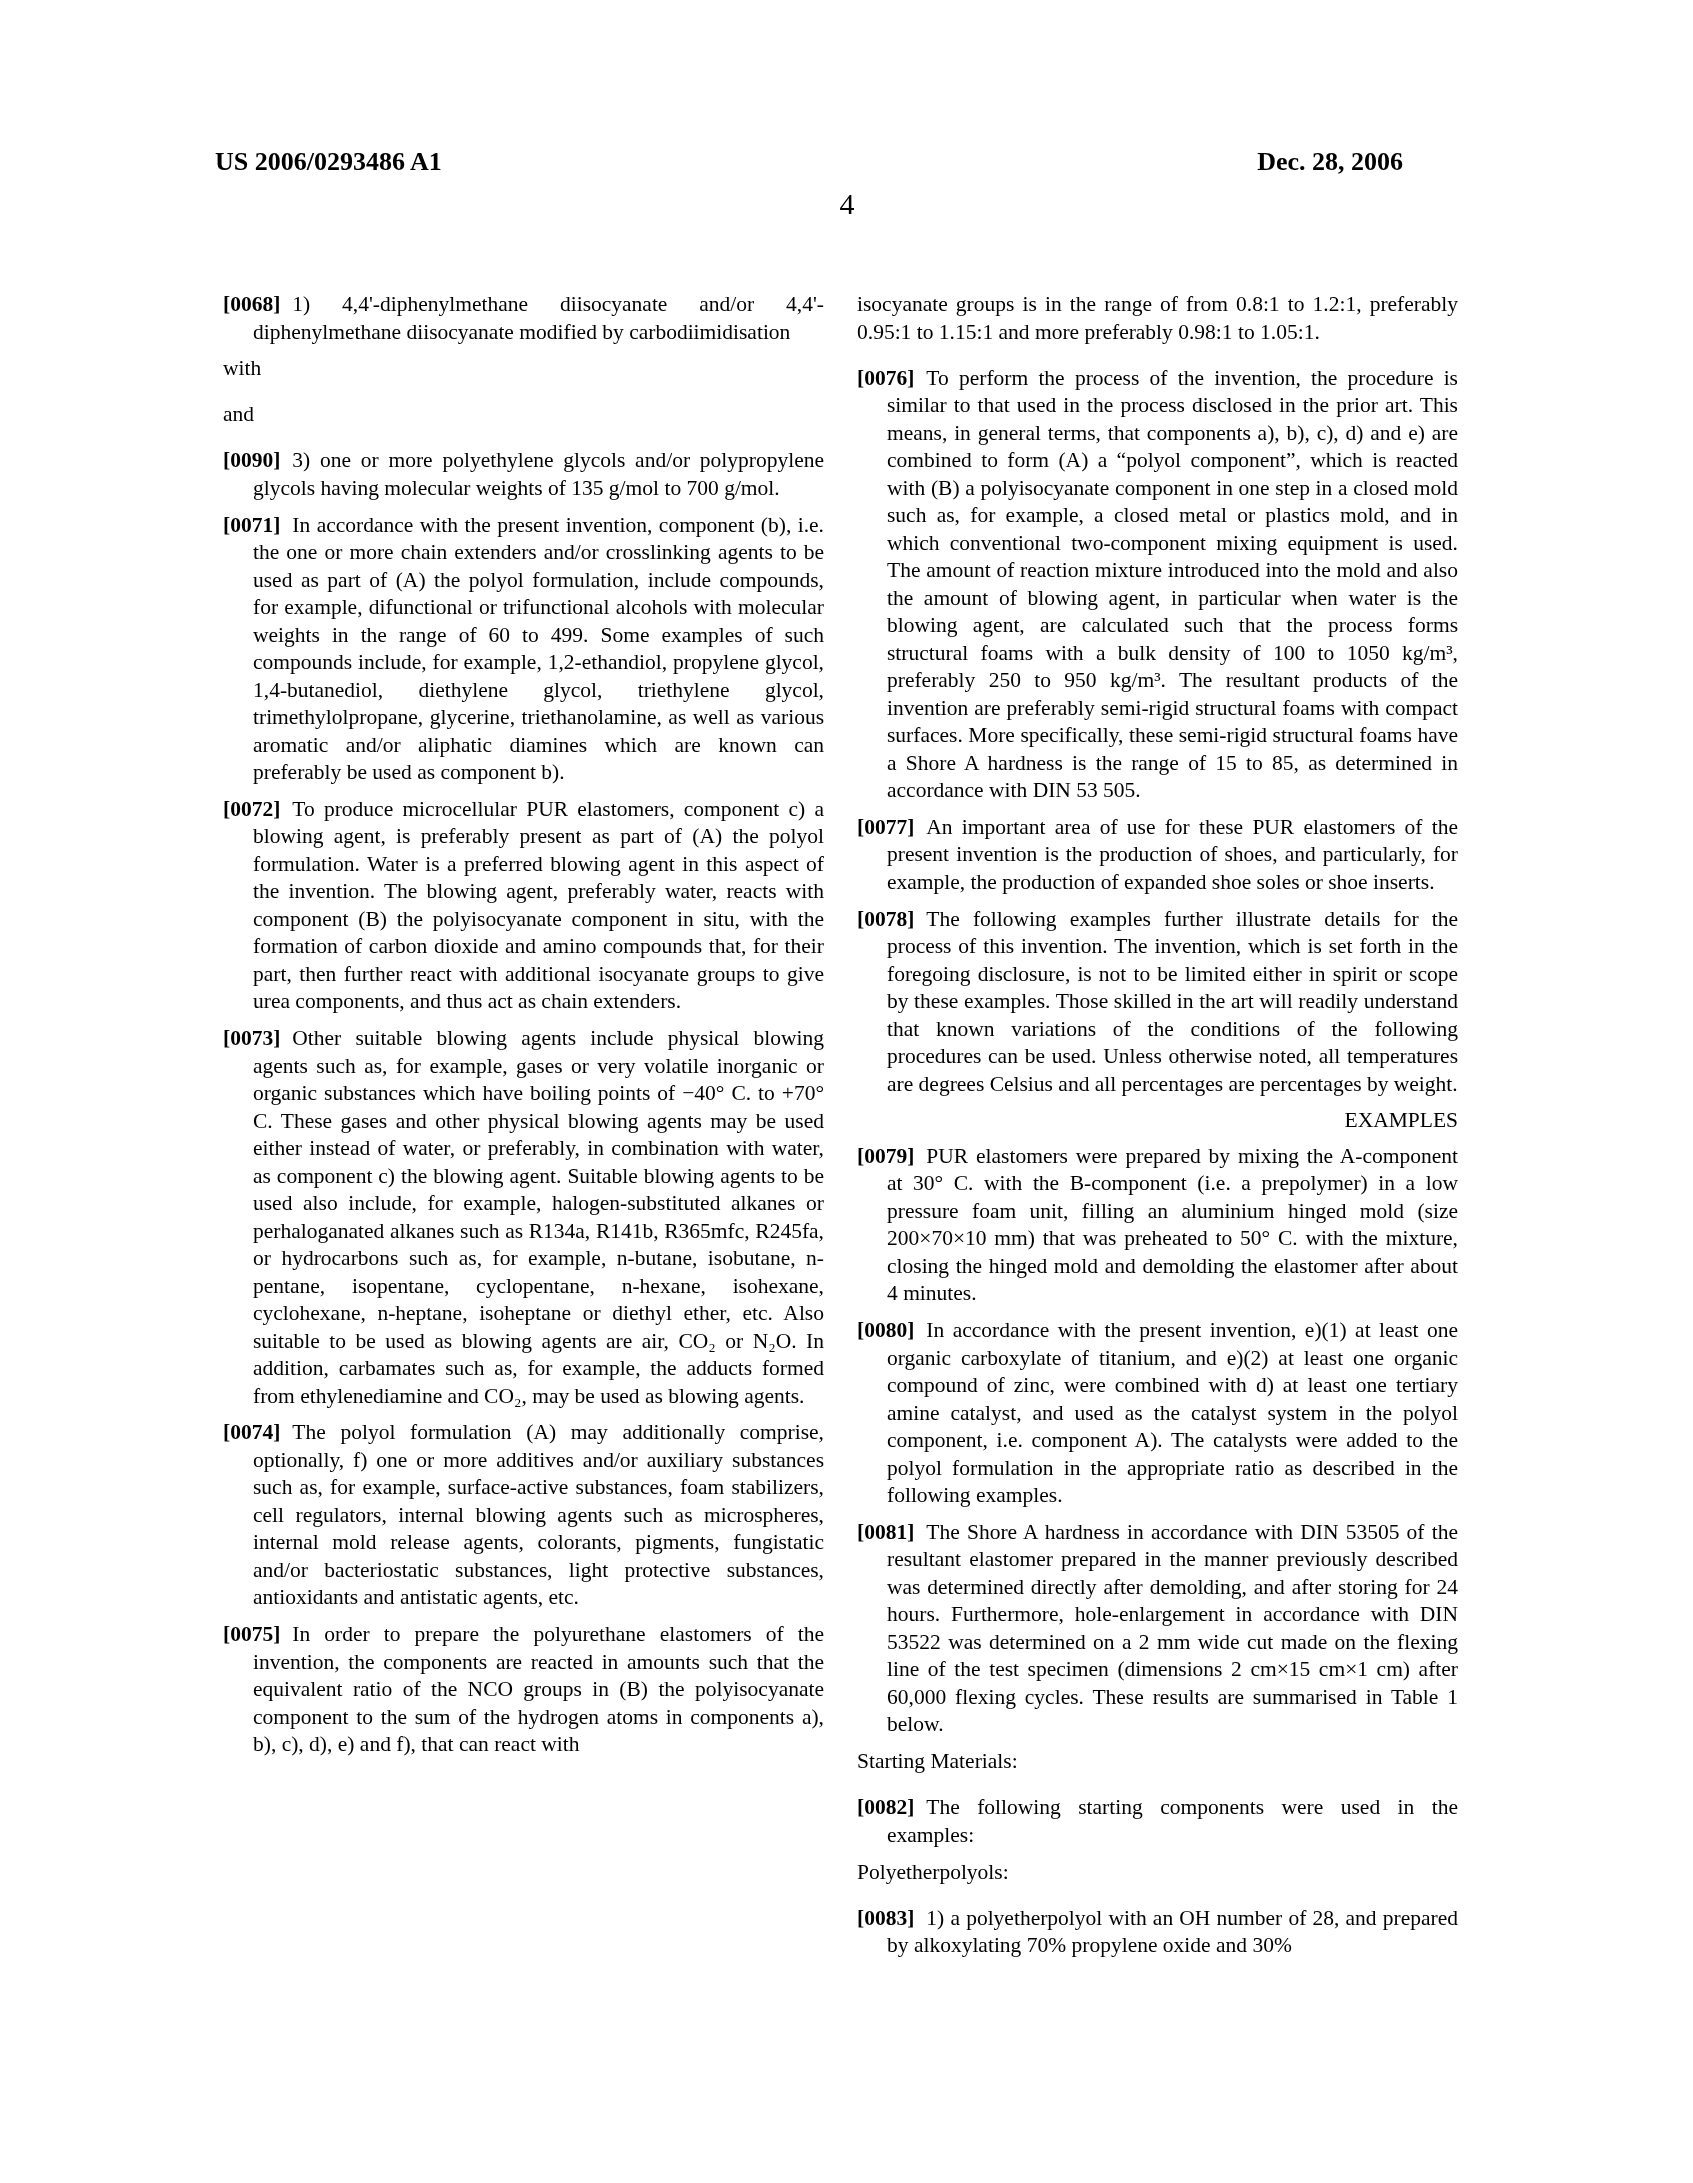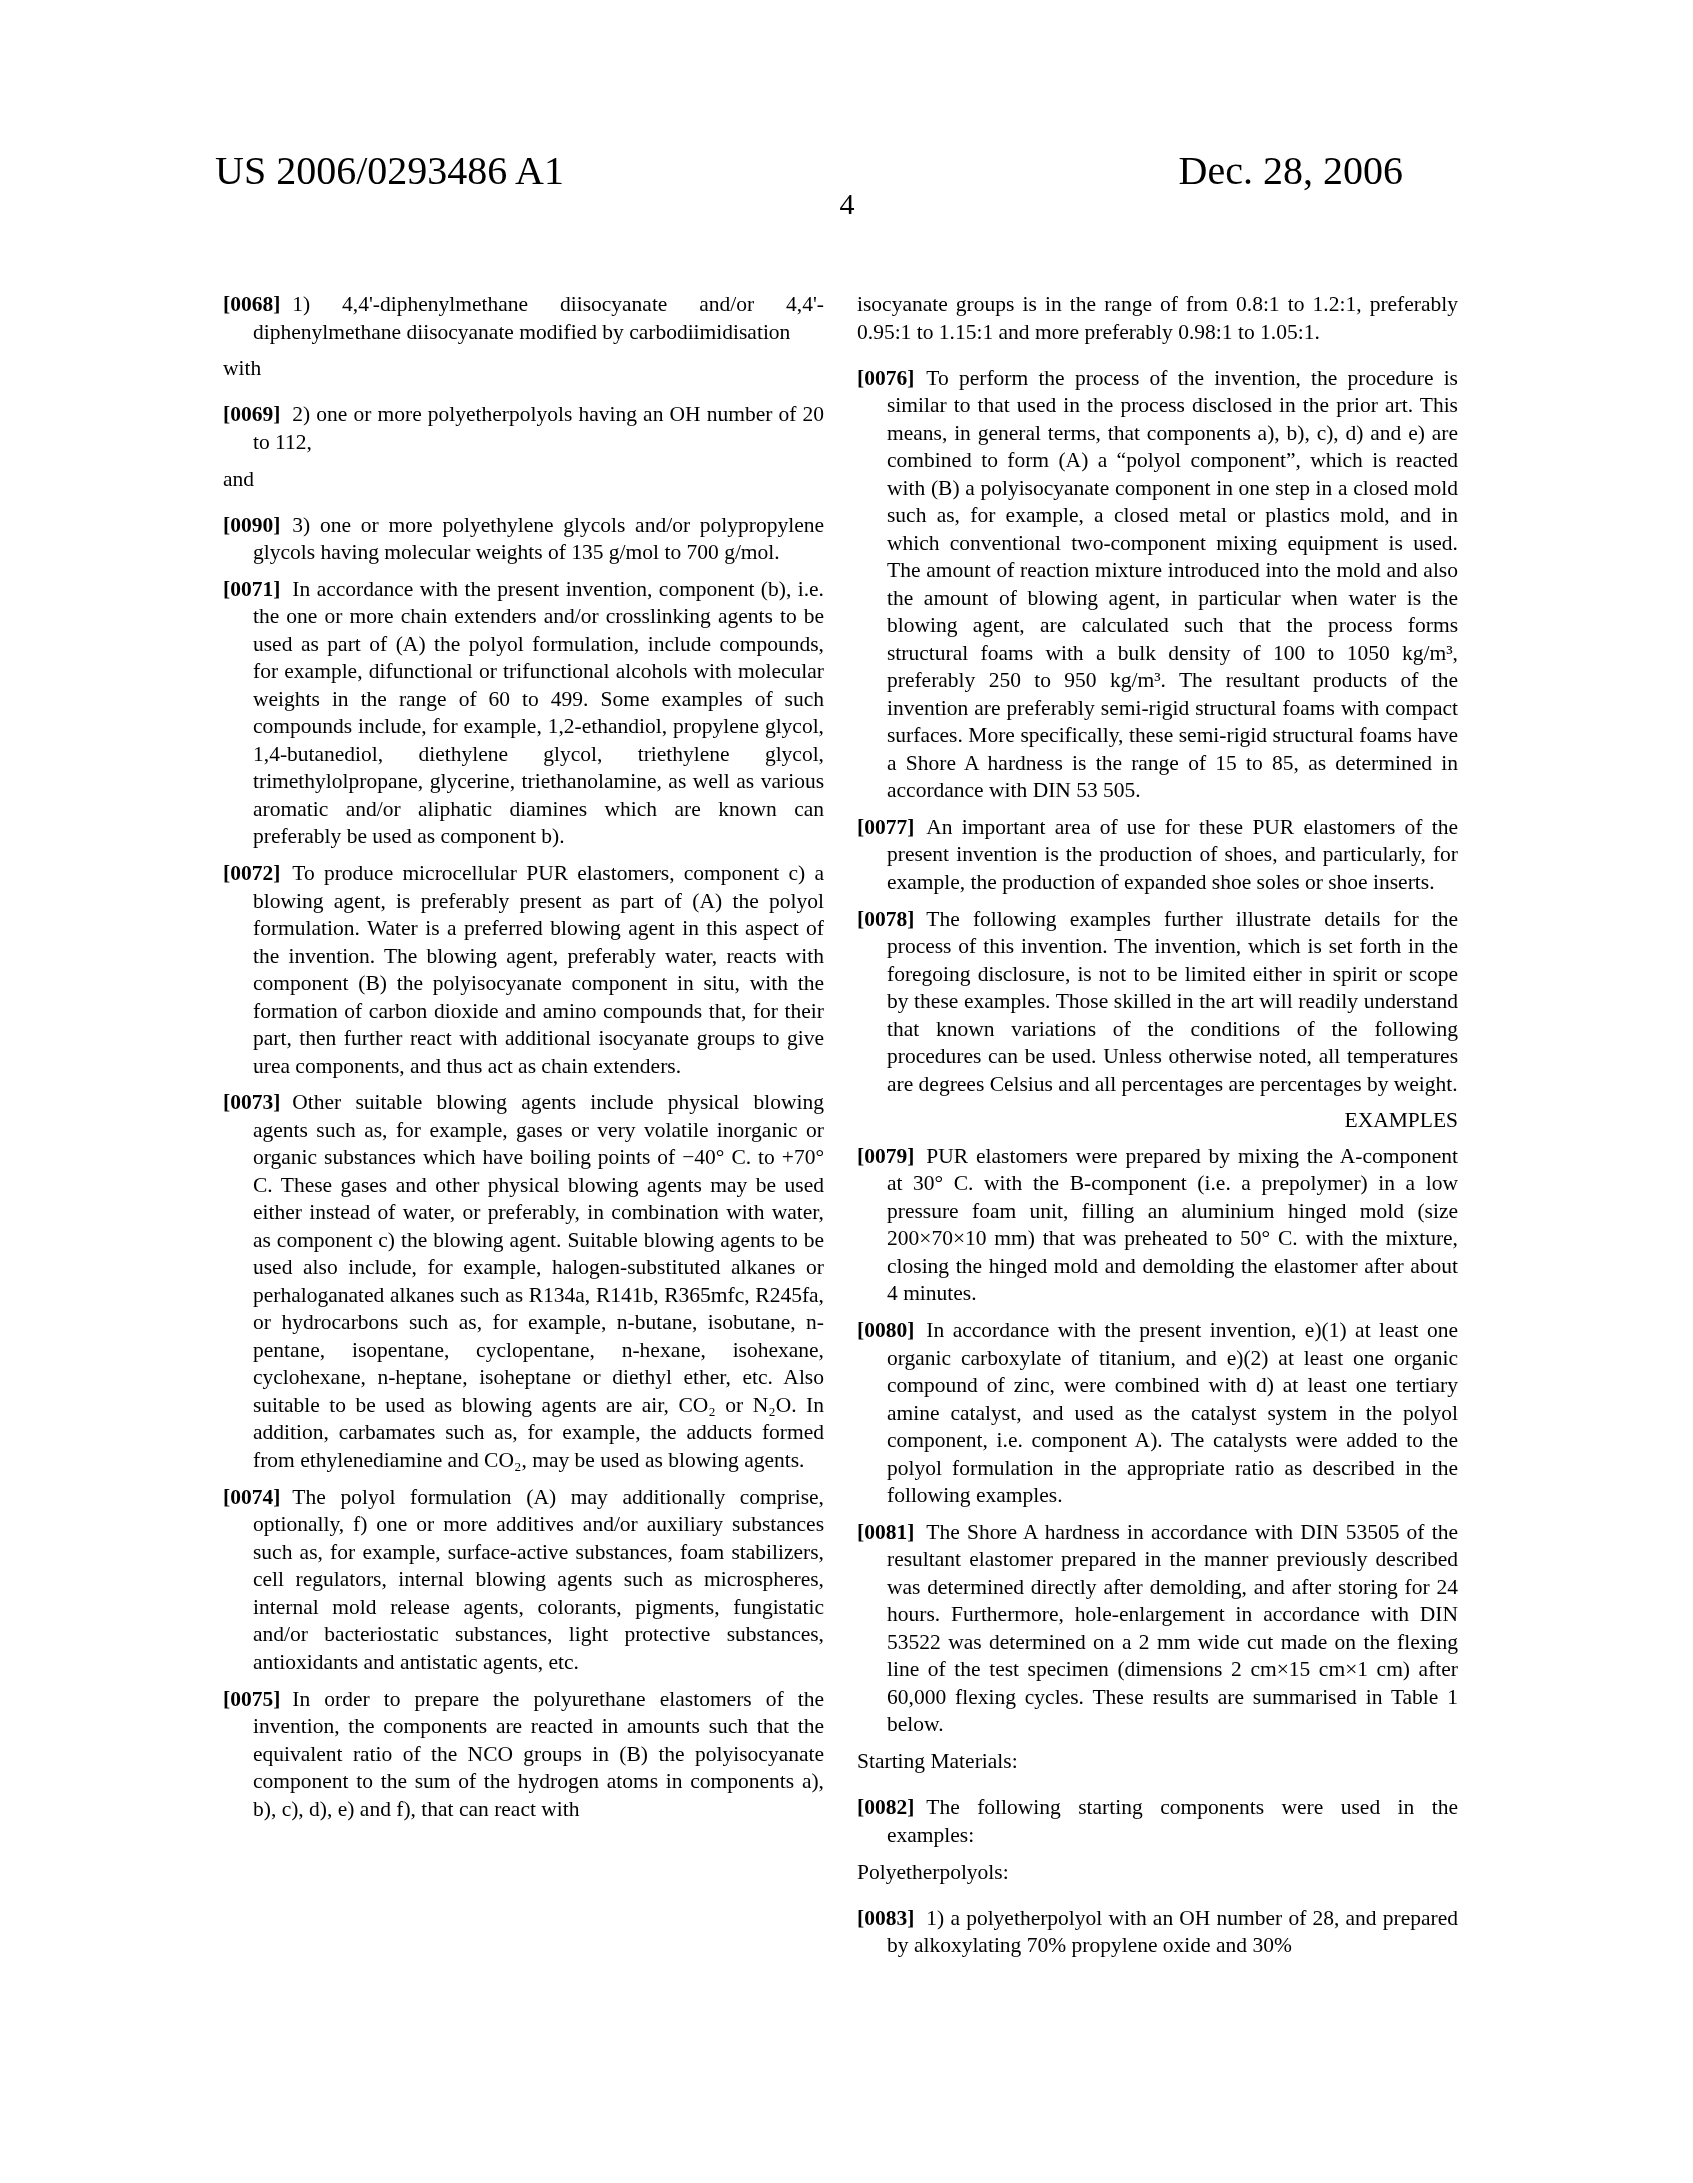--- a/index.html
+++ b/index.html
@@ -1,18 +1,18 @@
 <!DOCTYPE html>
 <html style="font-size:10.6px"><head>
 <meta charset="utf-8">
 <style>
   html, body { margin:0; padding:0; background:#fff; }
   body { width:1694px; height:2183px; position:relative; overflow:hidden;
          font-family:"Liberation Serif", "DejaVu Serif", serif; color:#000; }
-  .hdr { position:absolute; top:147px; font-size:40px; }
+  .hdr { position:absolute; top:147px; font-size:26px;font-weight:bold; }
   .hdr-left { left:215px; }
   .hdr-right { right:291px;text-align:center; }
   .pageno { position:absolute; top:187px; left:0; width:1694px; text-align:center; font-size:30px; }
   .col { position:absolute; top:291px; width:601px; font-size:21.5px; line-height:27.5px; }
   .col-left { left:223px; }
   .col-right { left:857px; }
   .para { text-align:justify; margin:0 0 9.3px 0; padding-left:30px; text-indent:-30px; hyphens:manual; }
   .para.plain { padding-left:0; text-indent:0; margin-bottom:18.5px; }
   .num { font-weight:bold; margin-right:12px; }
   .heading { text-align:right; margin:1.3px 0 8px 0; }
@@ -20,21 +20,20 @@
 </head>
 <body>
 
 <div class="hdr hdr-left">US 2006/0293486 A1</div>
 <div class="hdr hdr-right">Dec. 28, 2006</div>
 <div class="pageno">4</div>
 
 <div class="col col-left" id="colL">
     <p class="para"><span class="num">[0068]</span><span>1) 4,4'-diphenylmethane diisocyanate and/or 4,4'-diphenylmethane diisocyanate modified by carbodiimidisation</span></p>
     <p class="para plain"><span>with</span></p>
-    <p class="para"><span class="num">[0069]</span><span>2) one or more polyetherpolyols having an OH number of 20 to 112,</span></p>
     <p class="para plain"><span>and</span></p>
     <p class="para"><span class="num">[0090]</span><span>3) one or more polyethylene glycols and/or polypropylene glycols having molecular weights of 135 g/mol to 700 g/mol.</span></p>
     <p class="para"><span class="num">[0071]</span><span>In accordance with the present invention, component (b), i.e. the one or more chain extenders and/or crosslinking agents to be used as part of (A) the polyol formulation, include compounds, for example, difunctional or trifunctional alcohols with molecular weights in the range of 60 to 499. Some examples of such compounds include, for example, 1,2-ethandiol, propylene glycol, 1,4-butanediol, diethylene glycol, triethylene glycol, trimethylolpropane, glycerine, triethanolamine, as well as various aromatic and/or aliphatic diamines which are known can preferably be used as component b).</span></p>
     <p class="para"><span class="num">[0072]</span><span>To produce microcellular PUR elastomers, component c) a blowing agent, is preferably present as part of (A) the polyol formulation. Water is a preferred blowing agent in this aspect of the invention. The blowing agent, preferably water, reacts with component (B) the polyisocyanate component in situ, with the formation of carbon dioxide and amino compounds that, for their part, then further react with additional isocyanate groups to give urea components, and thus act as chain extenders.</span></p>
     <p class="para"><span class="num">[0073]</span><span>Other suitable blowing agents include physical blowing agents such as, for example, gases or very volatile inorganic or organic substances which have boiling points of −40° C. to +70° C. These gases and other physical blowing agents may be used either instead of water, or preferably, in combination with water, as component c) the blowing agent. Suitable blowing agents to be used also include, for example, halogen-substituted alkanes or perhaloganated alkanes such as R134a, R141b, R365mfc, R245fa, or hydrocarbons such as, for example, n-butane, isobutane, n-pentane, isopentane, cyclopentane, n-hexane, isohexane, cyclohexane, n-heptane, isoheptane or diethyl ether, etc. Also suitable to be used as blowing agents are air, CO₂ or N₂O. In addition, carbamates such as, for example, the adducts formed from ethylenediamine and CO₂, may be used as blowing agents.</span></p>
     <p class="para"><span class="num">[0074]</span><span>The polyol formulation (A) may additionally comprise, optionally, f) one or more additives and/or auxiliary substances such as, for example, surface-active substances, foam stabilizers, cell regulators, internal blowing agents such as microspheres, internal mold release agents, colorants, pigments, fungistatic and/or bacteriostatic substances, light protective substances, antioxidants and antistatic agents, etc.</span></p>
     <p class="para"><span class="num">[0075]</span><span>In order to prepare the polyurethane elastomers of the invention, the components are reacted in amounts such that the equivalent ratio of the NCO groups in (B) the polyisocyanate component to the sum of the hydrogen atoms in components a), b), c), d), e) and f), that can react with</span></p>
   </div>
 <div class="col col-right" id="colR">
     <p class="para plain"><span>isocyanate groups is in the range of from 0.8:1 to 1.2:1, preferably 0.95:1 to 1.15:1 and more preferably 0.98:1 to 1.05:1.</span></p>

